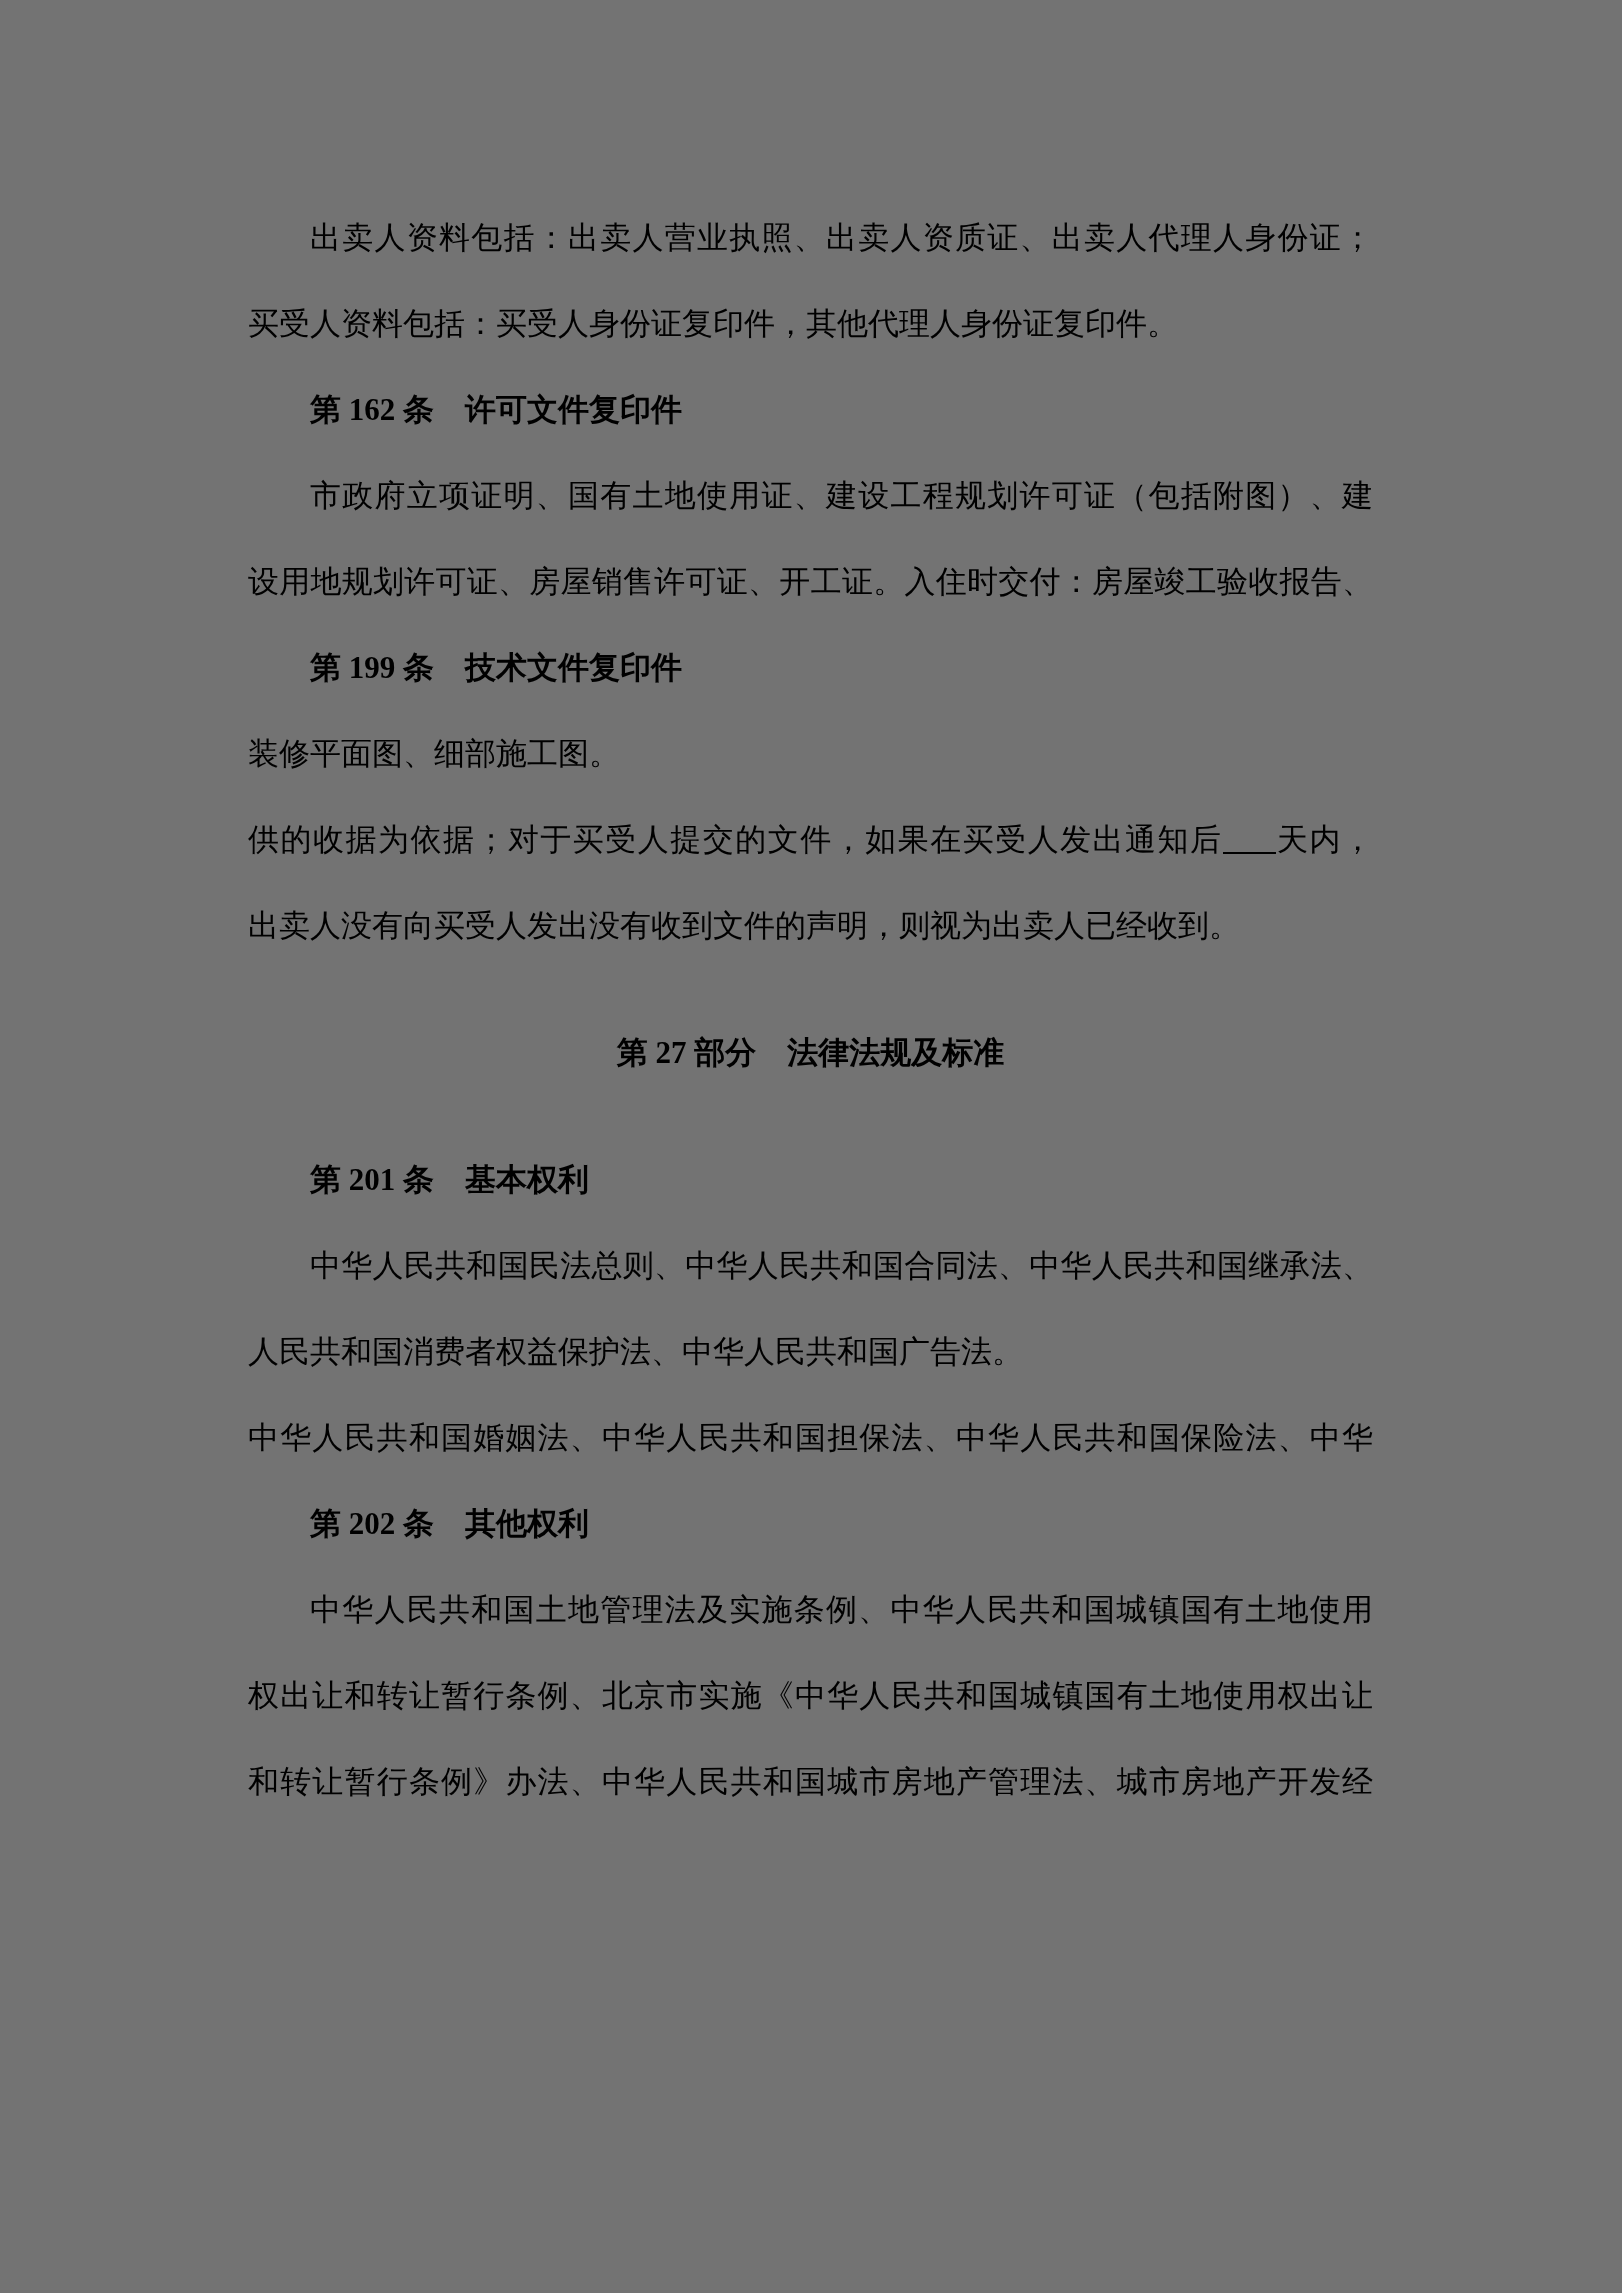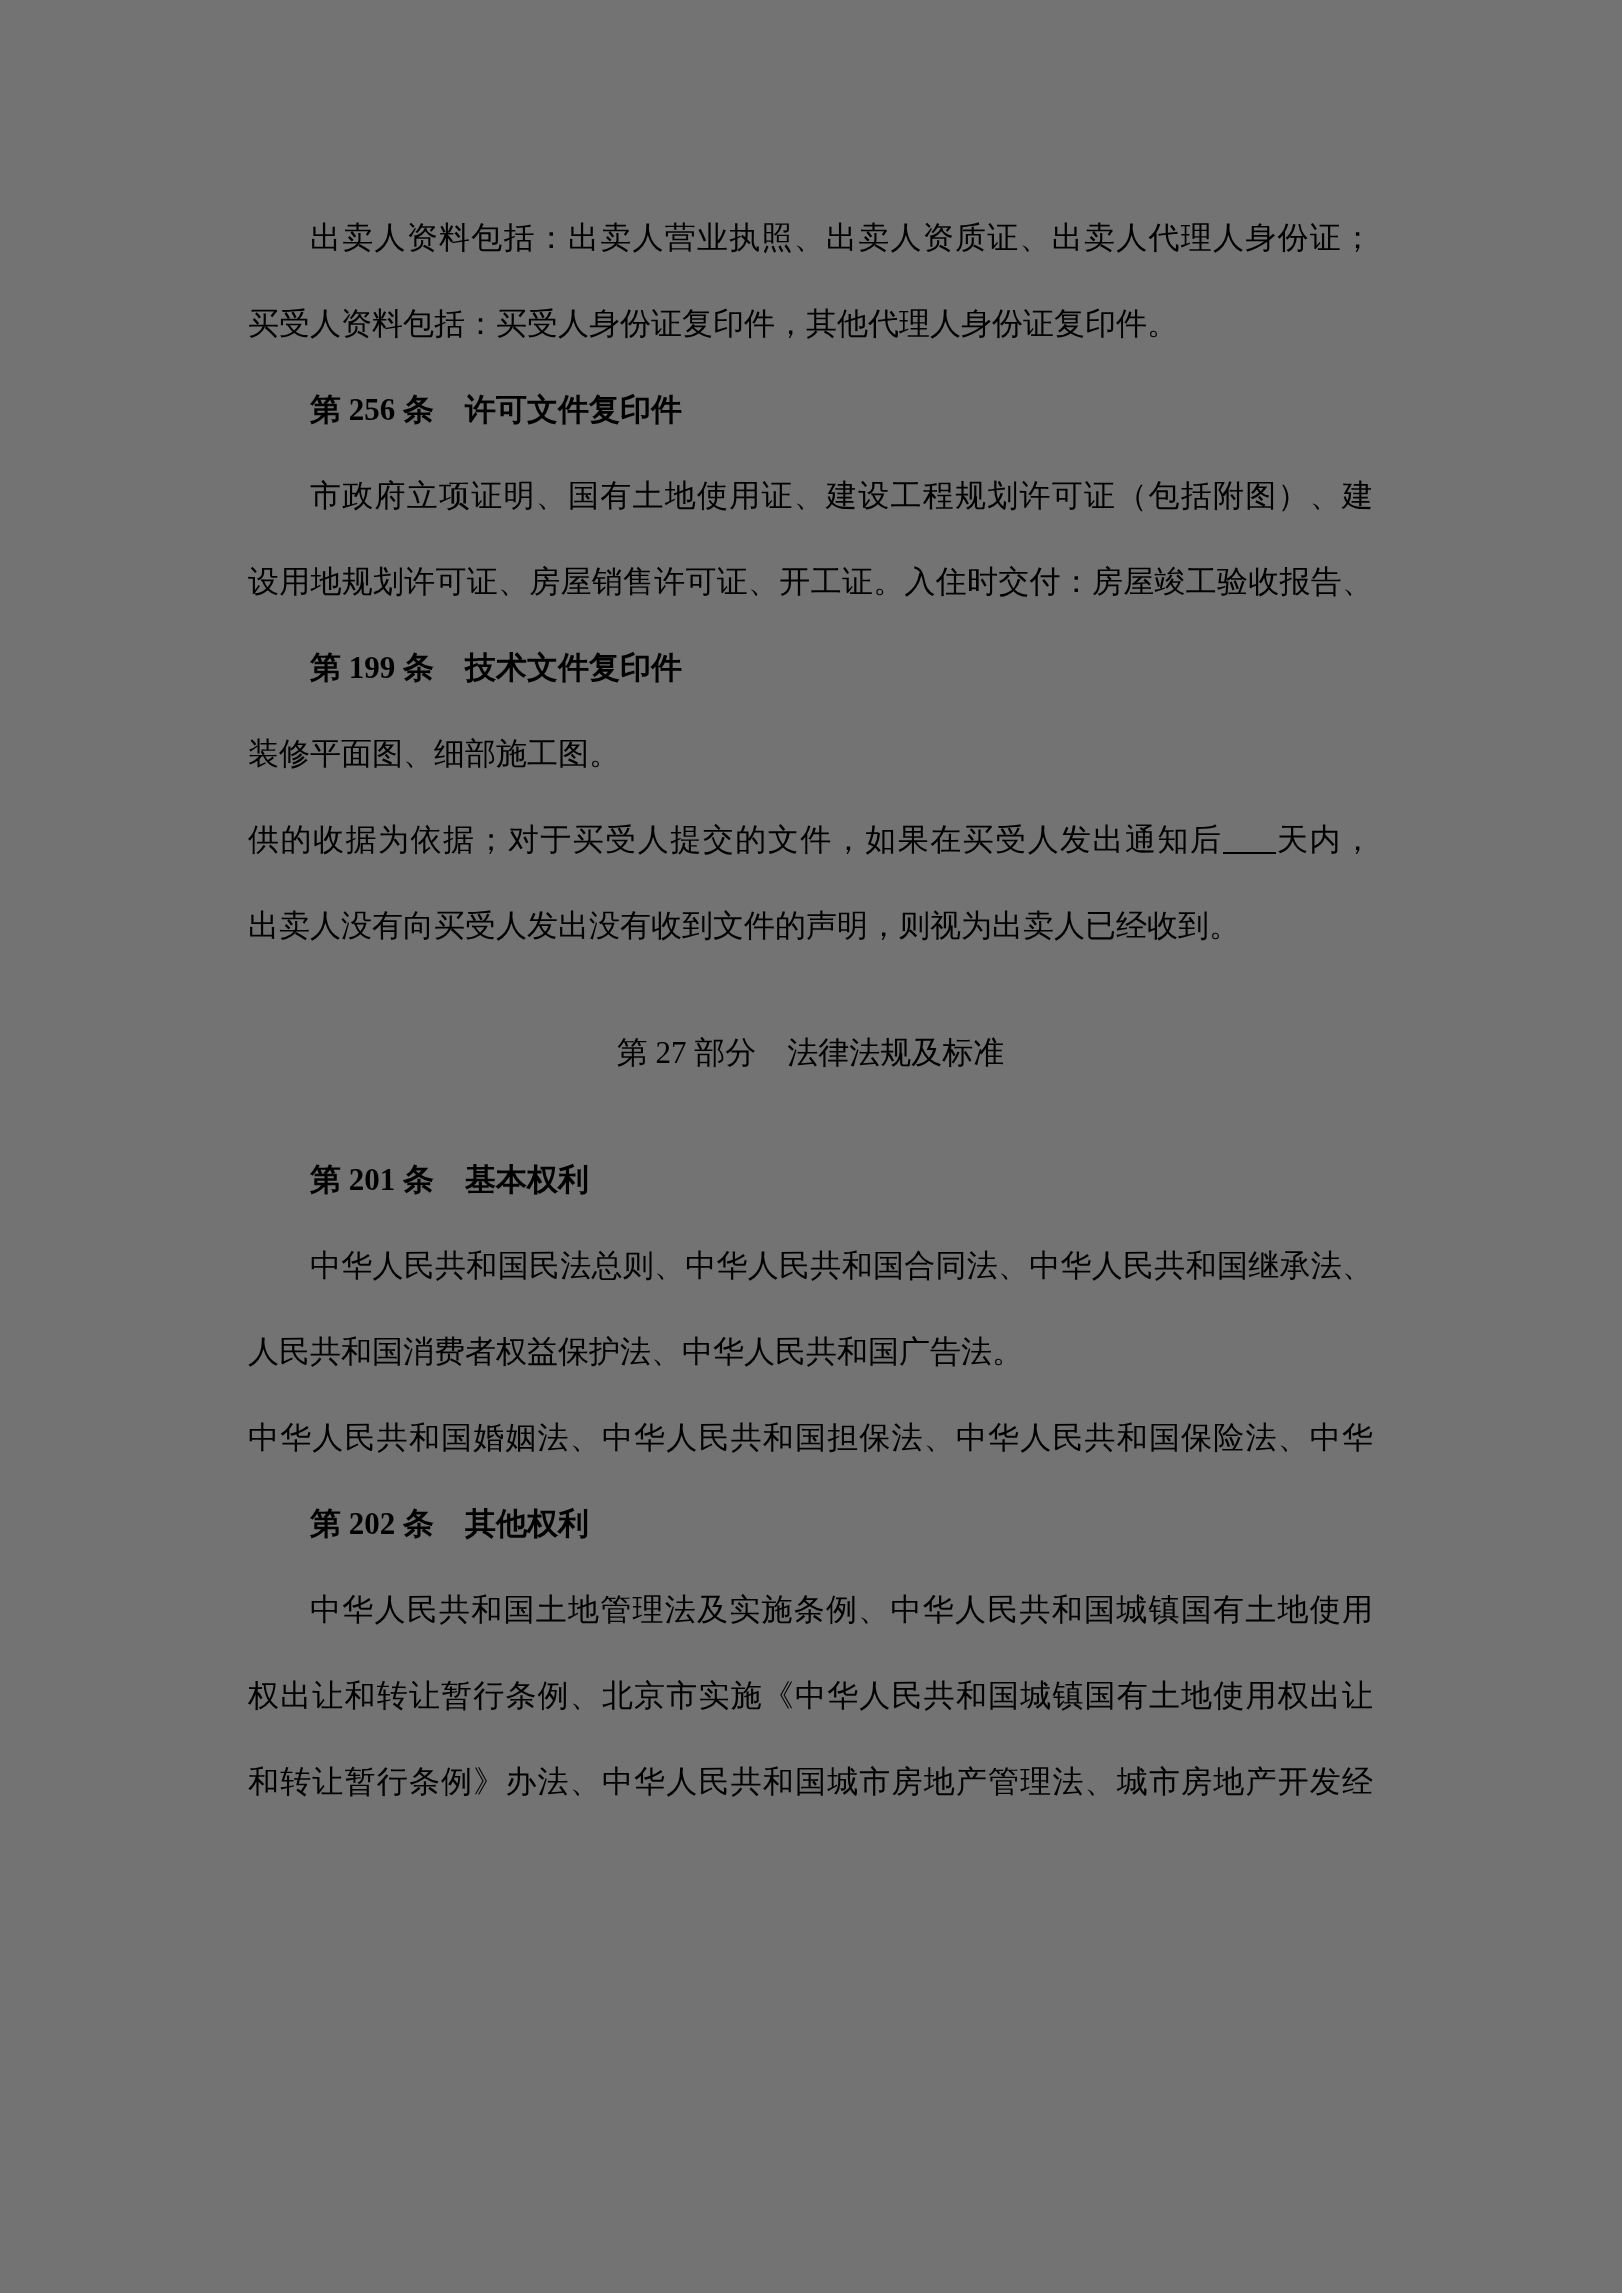--- a/index.html
+++ b/index.html
@@ -31,21 +31,21 @@
     text-justify: inter-ideograph;
   }
   .indent {
     padding-left: 62px;
   }
   .clause-heading {
     font-weight: 700;
     padding-left: 62px;
   }
   .part-heading {
-    font-weight: 400;
+    font-weight: 700;
     text-align: center;
     margin: 41px 0;
   }
   .bold {
     font-weight: 700;
   }
   .run, .bold {
     color: #000000;
   }
   .blank {
@@ -55,21 +55,21 @@
     border-bottom: 2.7px solid #000000;
     vertical-align: -3.6px;
   }
 </style>
 </head>
 <body>
 
 <div class="page">
     <div class="line fill indent"><span class="run">出卖人资料包括：出卖人营业执照、出卖人资质证、出卖人代理人身份证；</span></div>
     <div class="line"><span class="run">买受人资料包括：买受人身份证复印件，其他代理人身份证复印件。</span></div>
-    <div class="clause-heading">第 256 条　许可文件复印件</div>
+    <div class="clause-heading">第 162 条　许可文件复印件</div>
     <div class="line fill indent"><span class="run">市政府立项证明、国有土地使用证、建设工程规划许可证（包括附图）、建</span></div>
     <div class="line fill"><span class="run">设用地规划许可证、房屋销售许可证、开工证。入住时交付：房屋竣工验收报告、</span></div>
     <div class="clause-heading">第 199 条　技术文件复印件</div>
     <div class="line"><span class="run">装修平面图、细部施工图。</span></div>
     <div class="line fill"><span class="run">供的收据为依据；对于买受人提交的文件，如果在买受人发出通知后</span><span class="blank"></span><span class="run">天内，</span></div>
     <div class="line"><span class="run">出卖人没有向买受人发出没有收到文件的声明，则视为出卖人已经收到。</span></div>
     <div class="part-heading">第 27 部分　法律法规及标准</div>
     <div class="clause-heading">第 201 条　基本权利</div>
     <div class="line fill indent"><span class="run">中华人民共和国民法总则、中华人民共和国合同法、中华人民共和国继承法、</span></div>
     <div class="line"><span class="run">人民共和国消费者权益保护法、中华人民共和国广告法。</span></div>

